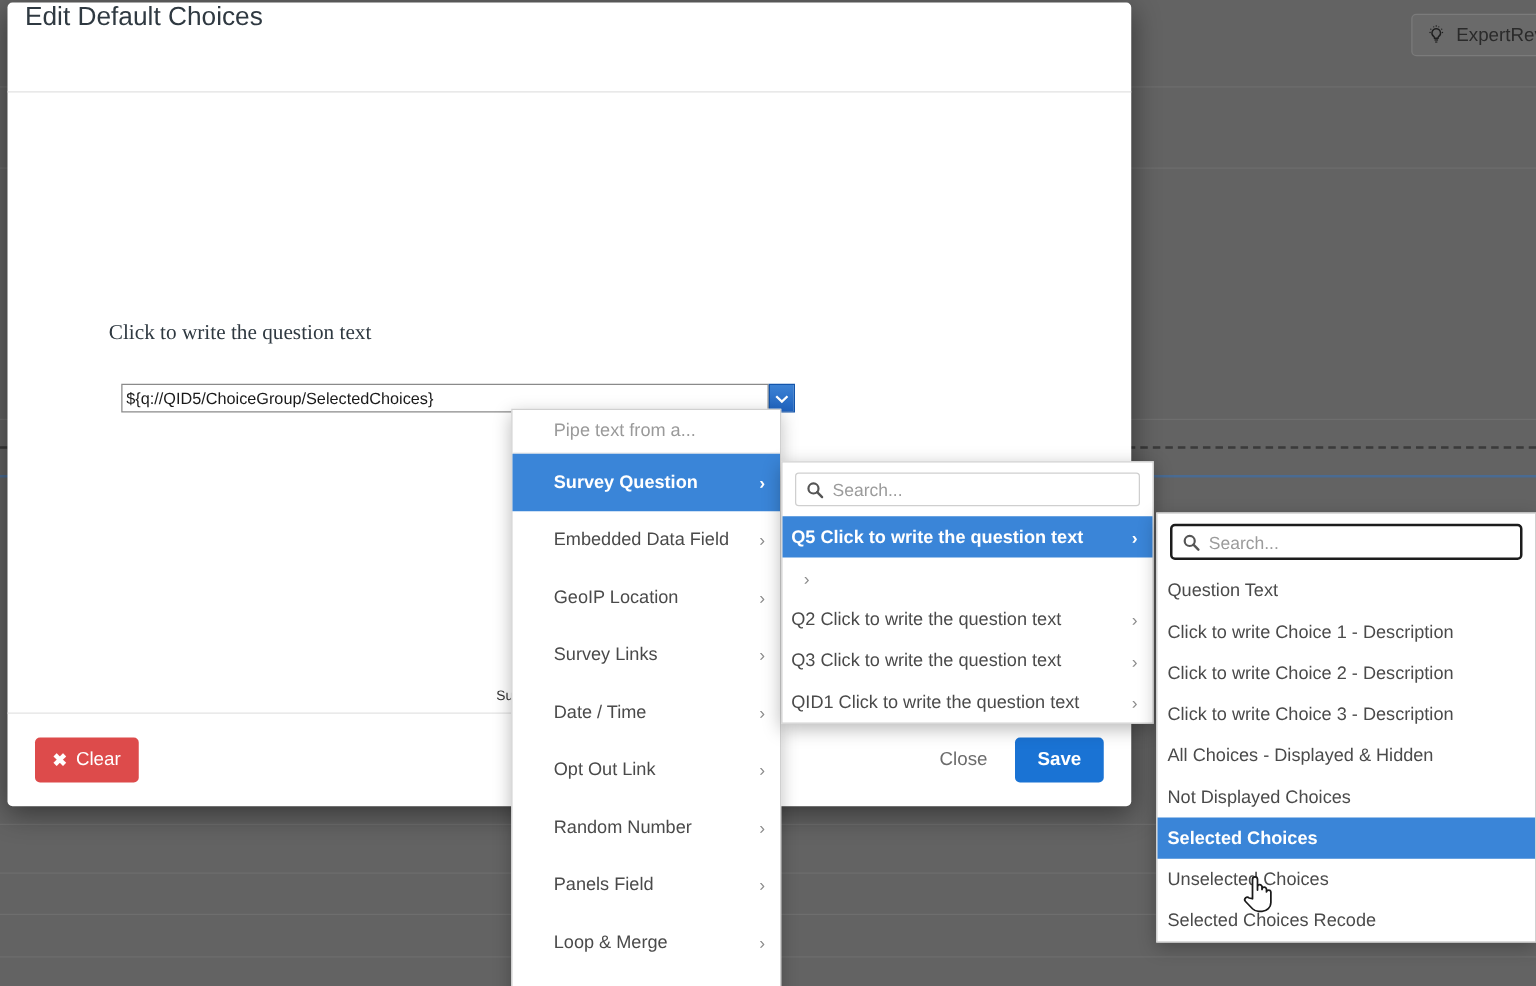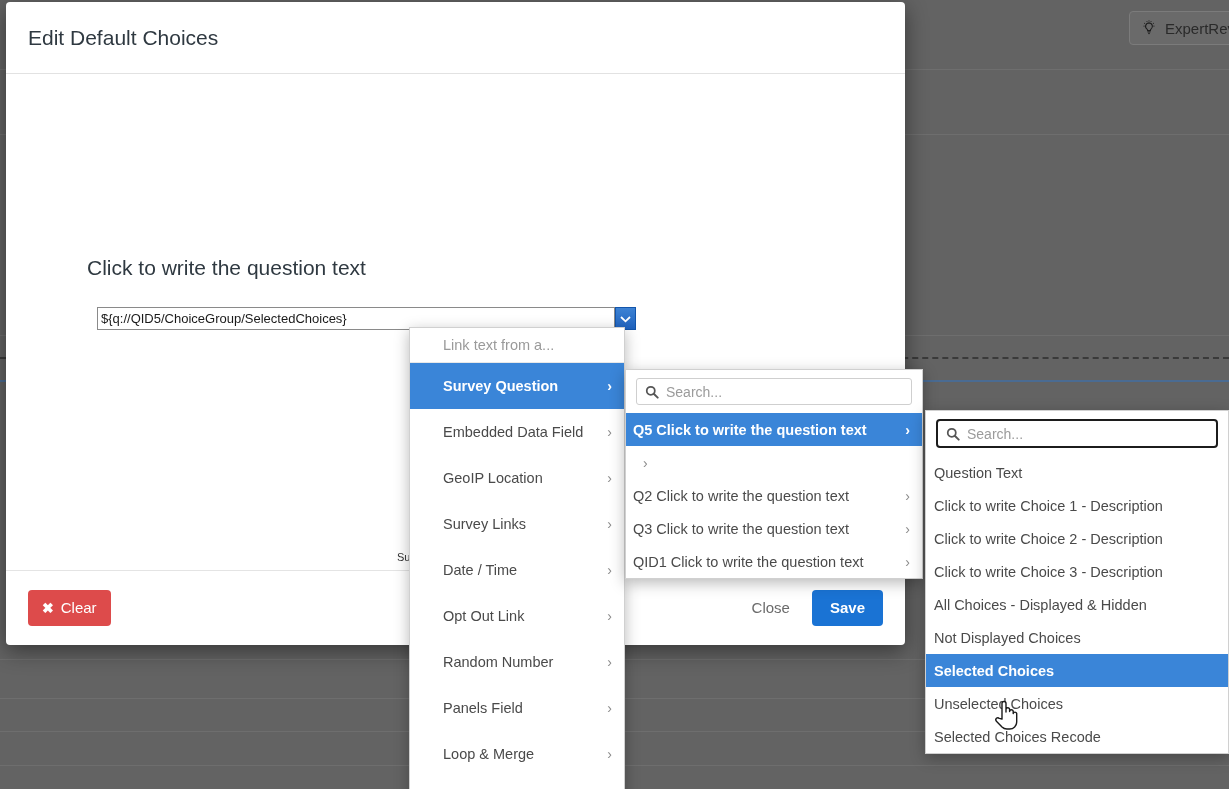--- a/index.html
+++ b/index.html
@@ -47,33 +47,33 @@
   #modal {
     position: absolute; left: 6px; top: 2px;
     width: 899px; height: 643px;
     background: #ffffff;
     border-radius: 4px;
     box-shadow: 0 6px 22px rgba(0,0,0,.45);
   }
   #modal-header {
     height: 72px;
     border-bottom: 1px solid #e2e2e2;
-    display: flex; align-items: center;
-    padding-left: 22px;
+    display: flex; align-items: flex-start;
+    padding-left: 14px;
   }
   #modal-title {
     font-size: 21px; color: #2f3941; font-weight: 400;
   }
   #modal-body {
     position: relative;
     height: 496px;
   }
   #question-text {
     position: absolute; left: 81px; top: 182px;
-    font-size: 21px; color: #2f3941;
+    font-size: 17px; color: #2f3941; font-family: Liberation Serif, serif;
   }
   #pipe-row {
     position: absolute; left: 91px; top: 233px;
     display: flex; align-items: stretch;
   }
   #pipe-input {
     width: 518px; height: 23px;
     border: 1px solid #8a8a8a;
     background: #fff;
     font-family: "Liberation Sans", sans-serif;
@@ -267,21 +267,21 @@
       <span>Clear</span>
     </button>
     <div id="footer-right">
       <button id="close-button">Close</button>
       <button id="save-button">Save</button>
     </div>
   </div>
 </div>
 
 <div class="menu" id="menu-pipe">
-  <div id="pipe-heading">Link text from a...</div>
+  <div id="pipe-heading">Pipe text from a...</div>
   <div class="menu-item selected">
     <span class="label">Survey Question</span>
     <span class="chev">›</span>
   </div>
   <div class="menu-item">
     <span class="label">Embedded Data Field</span>
     <span class="chev">›</span>
   </div>
   <div class="menu-item">
     <span class="label">GeoIP Location</span>

